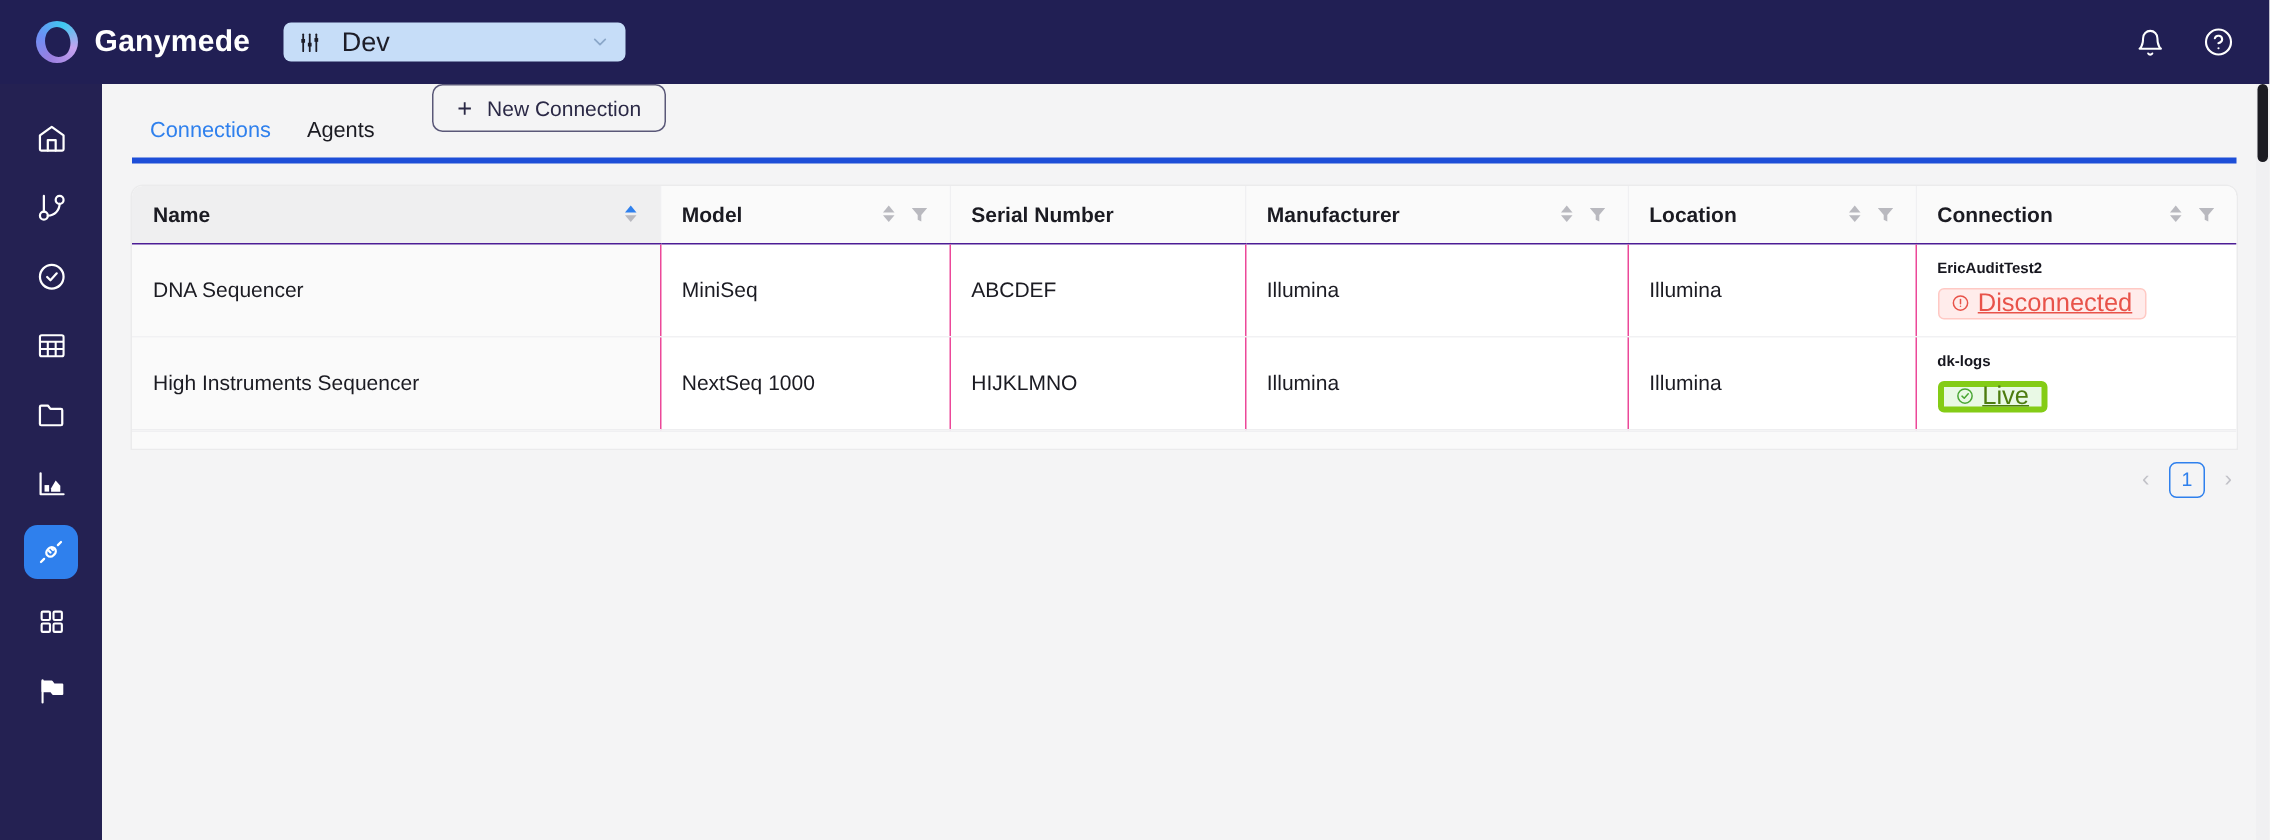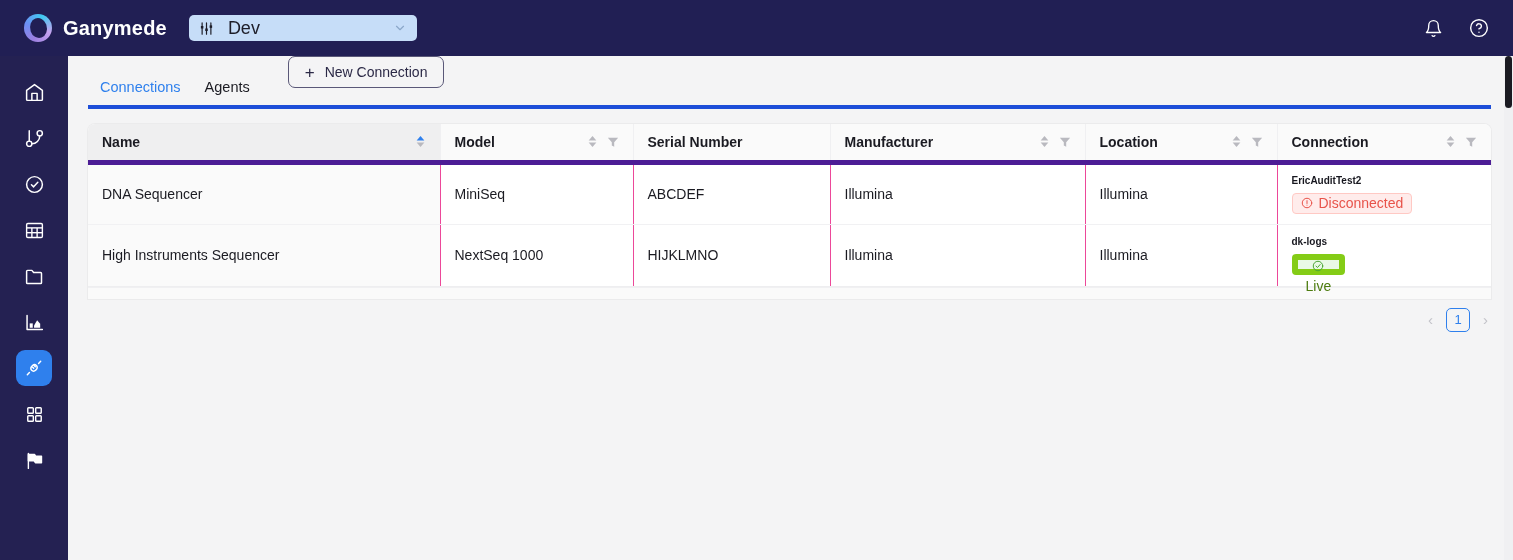--- a/index.html
+++ b/index.html
@@ -98,44 +98,44 @@
   
   .tablewrap {
     margin: 15px 22px 0 20px;
     background: #fff; border-radius: 7px 7px 0 0; overflow: hidden;
     box-shadow: 0 0 0 1px rgba(0,0,0,0.035);
   }
   table { width: 100%; border-collapse: collapse; table-layout: fixed; }
   thead th {
     background: #fafafa; height: 38px; text-align: left;
     font-size: 14px; font-weight: bold; color: #1b1b22;
-    padding: 0 14px; border-bottom: 5px solid #4c1d95;
+    padding: 0 14px; border-bottom: 1px solid #4c1d95;
     border-right: 1px solid #f0f0f2;
     position: relative; vertical-align: middle;
   }
   thead th.sorted { background: #efeff0; }
   th .hdr { display: flex; align-items: center; }
   th .hdr .lbl { flex: 1; }
   th .tools { display: flex; align-items: center; gap: 9px; }
   tbody td {
     height: 62px; font-size: 14px; color: #1b1b22;
     padding: 0 14px; border-bottom: 1px solid #f1f1f3;
     border-right: 1px solid #ec4899;
     vertical-align: middle;
   }
   tbody td.sorted { background: #fafafa; }
   tbody tr:last-child td { border-bottom: 1px solid #eeeef0; }
   .conn-name { font-weight: bold; font-size: 10px; color: #17171f; }
   .badge {
     display: inline-flex; align-items: center; gap: 6px; margin-top: 7px;
     height: 21px; padding: 0 8px; border-radius: 4px;
-    font-size: 14px; font-weight: 400;
+    font-size: 17px; font-weight: 400; text-decoration: underline;
   }
   .badge.red { background: #ffeceb; border: 1px solid #ffc9c4; color: #e8534a; }
-  .badge.green { background: #e9f9e5; border: 6px solid #84cc16; color: #4d7c0f; flex-direction: column; }
+  .badge.green { background: #e9f9e5; border: 4px solid #84cc16; color: #4d7c0f; }
   .tablefoot { height: 12px; background: #fafafa; border-top: 1px solid #f0f0f2; }
 
   
   .pager {
     margin: 9px 22px 0 0; display: flex; justify-content: flex-end;
     align-items: center; gap: 10px;
   }
   .pg-arrow { color: #c2c2c8; font-size: 15px; padding: 0 3px; cursor: pointer; }
   .pg-num {
     width: 24px; height: 24px; border: 1.3px solid #2f80ed; border-radius: 5px;

